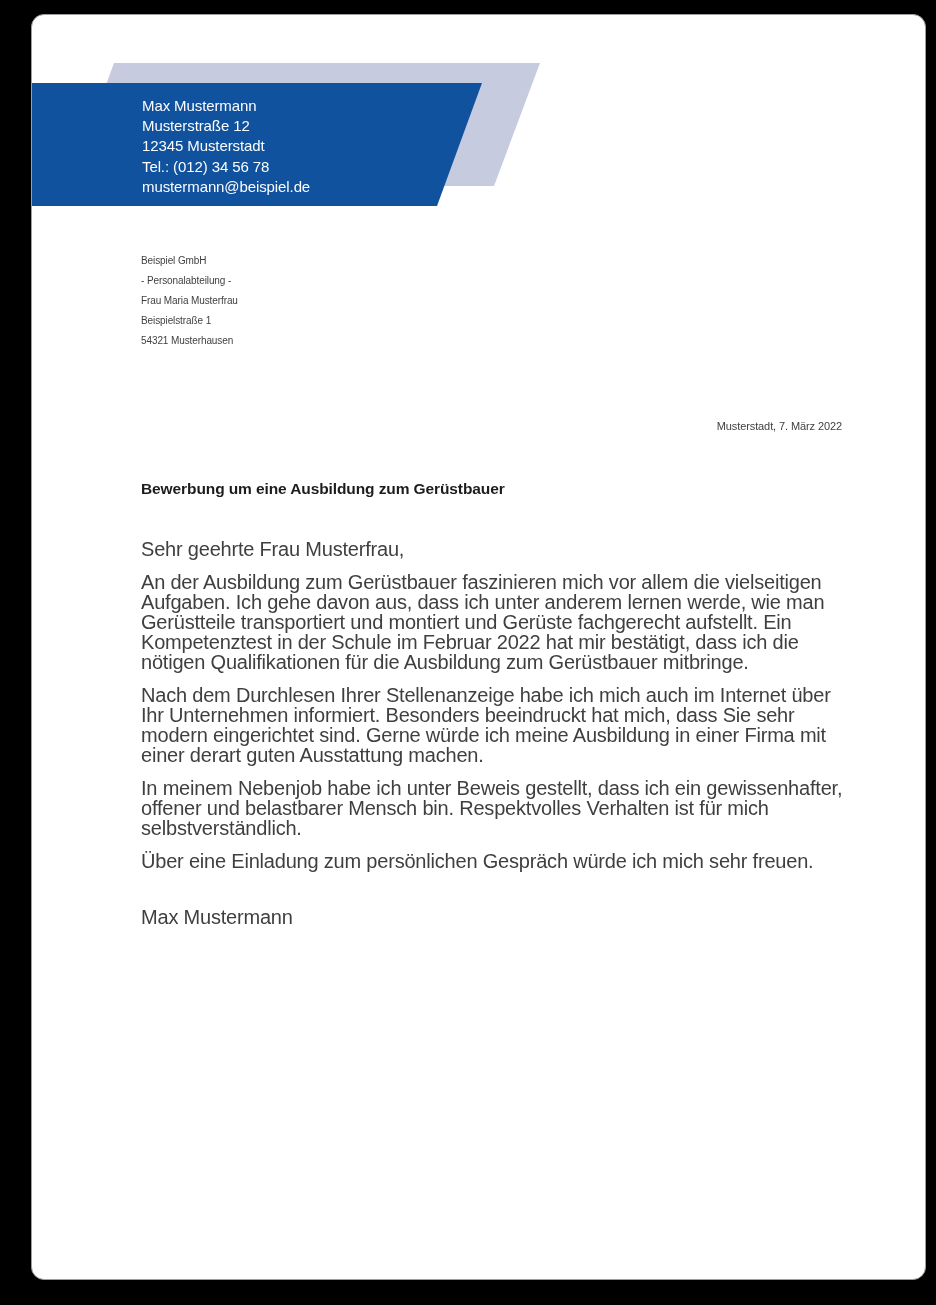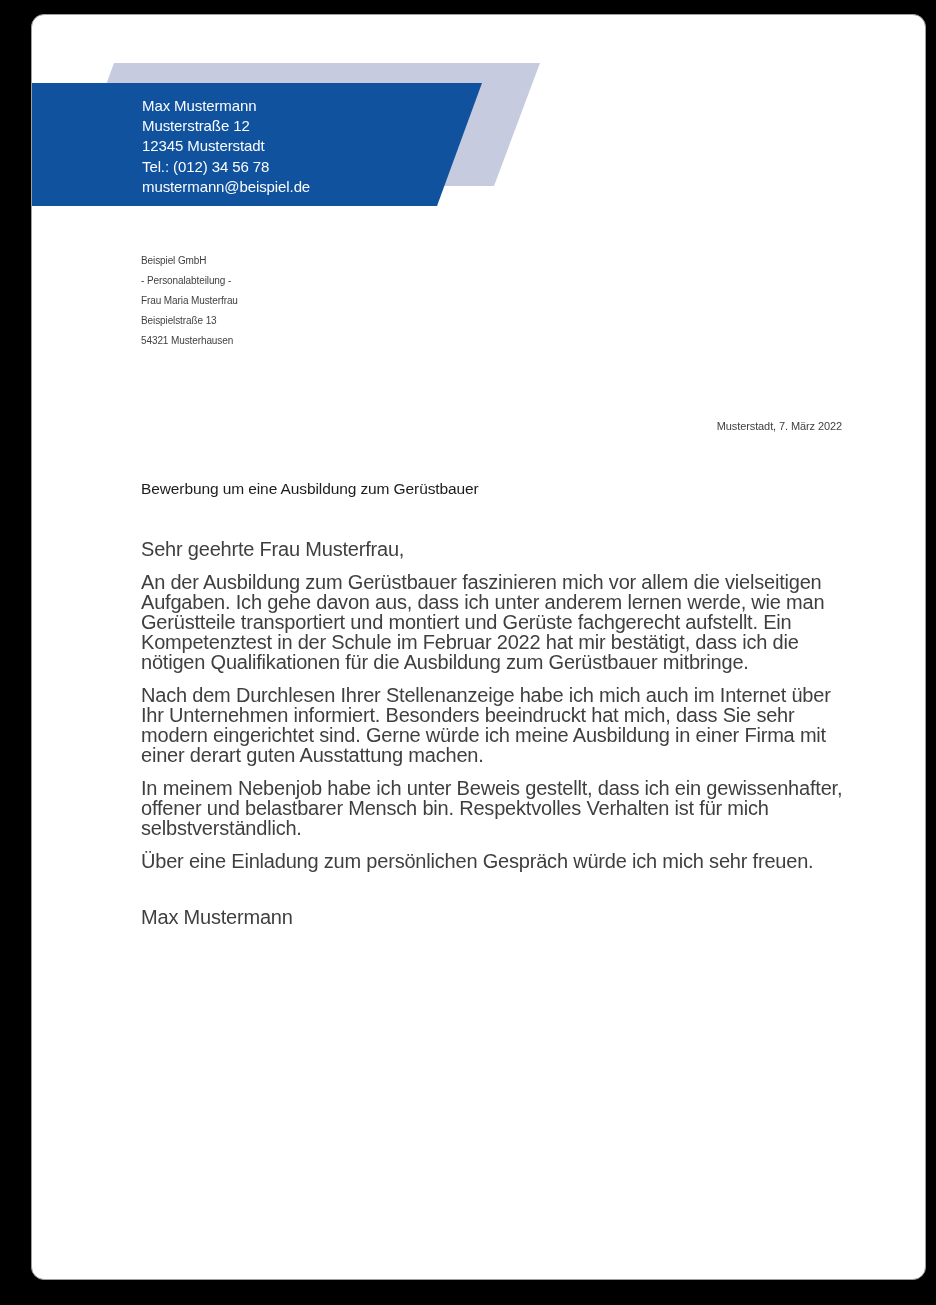--- a/index.html
+++ b/index.html
@@ -73,21 +73,21 @@
     color: var(--text, #3f3f3f);
     font-size: 11px;
     letter-spacing: -0.1px;
   }
 
   .subject {
     position: absolute;
     left: 109px; top: 465px;
     color: #1c1c1c;
     font-size: 15.5px;
-    font-weight: 400;
+    font-weight: 700;
     letter-spacing: -0.1px;
   }
 
   .letter-body {
     position: absolute;
     left: 109px; top: 524px;
     width: 702px;
     color: var(--text, #3f3f3f);
     font-size: 20px;
     line-height: 20px;
@@ -110,21 +110,21 @@
       <div>Musterstraße 12</div>
       <div>12345 Musterstadt</div>
       <div>Tel.: (012) 34 56 78</div>
       <div>mustermann@beispiel.de</div>
     </div>
 
     <div class="recipient">
       <div>Beispiel GmbH</div>
       <div>- Personalabteilung -</div>
       <div>Frau Maria Musterfrau</div>
-      <div>Beispielstraße 13</div>
+      <div>Beispielstraße 1</div>
       <div>54321 Musterhausen</div>
     </div>
 
     <div class="dateline">Musterstadt, 7. März 2022</div>
 
     <div class="subject">Bewerbung um eine Ausbildung zum Gerüstbauer</div>
 
     <div class="letter-body">
       <p>Sehr geehrte Frau Musterfrau,</p>
       <p>An der Ausbildung zum Gerüstbauer faszinieren mich vor allem die vielseitigen Aufgaben. Ich gehe davon aus, dass ich unter anderem lernen werde, wie man Gerüstteile transportiert und montiert und Gerüste fachgerecht aufstellt. Ein Kompetenztest in der Schule im Februar 2022 hat mir bestätigt, dass ich die nötigen Qualifikationen für die Ausbildung zum Gerüstbauer mitbringe.</p>

